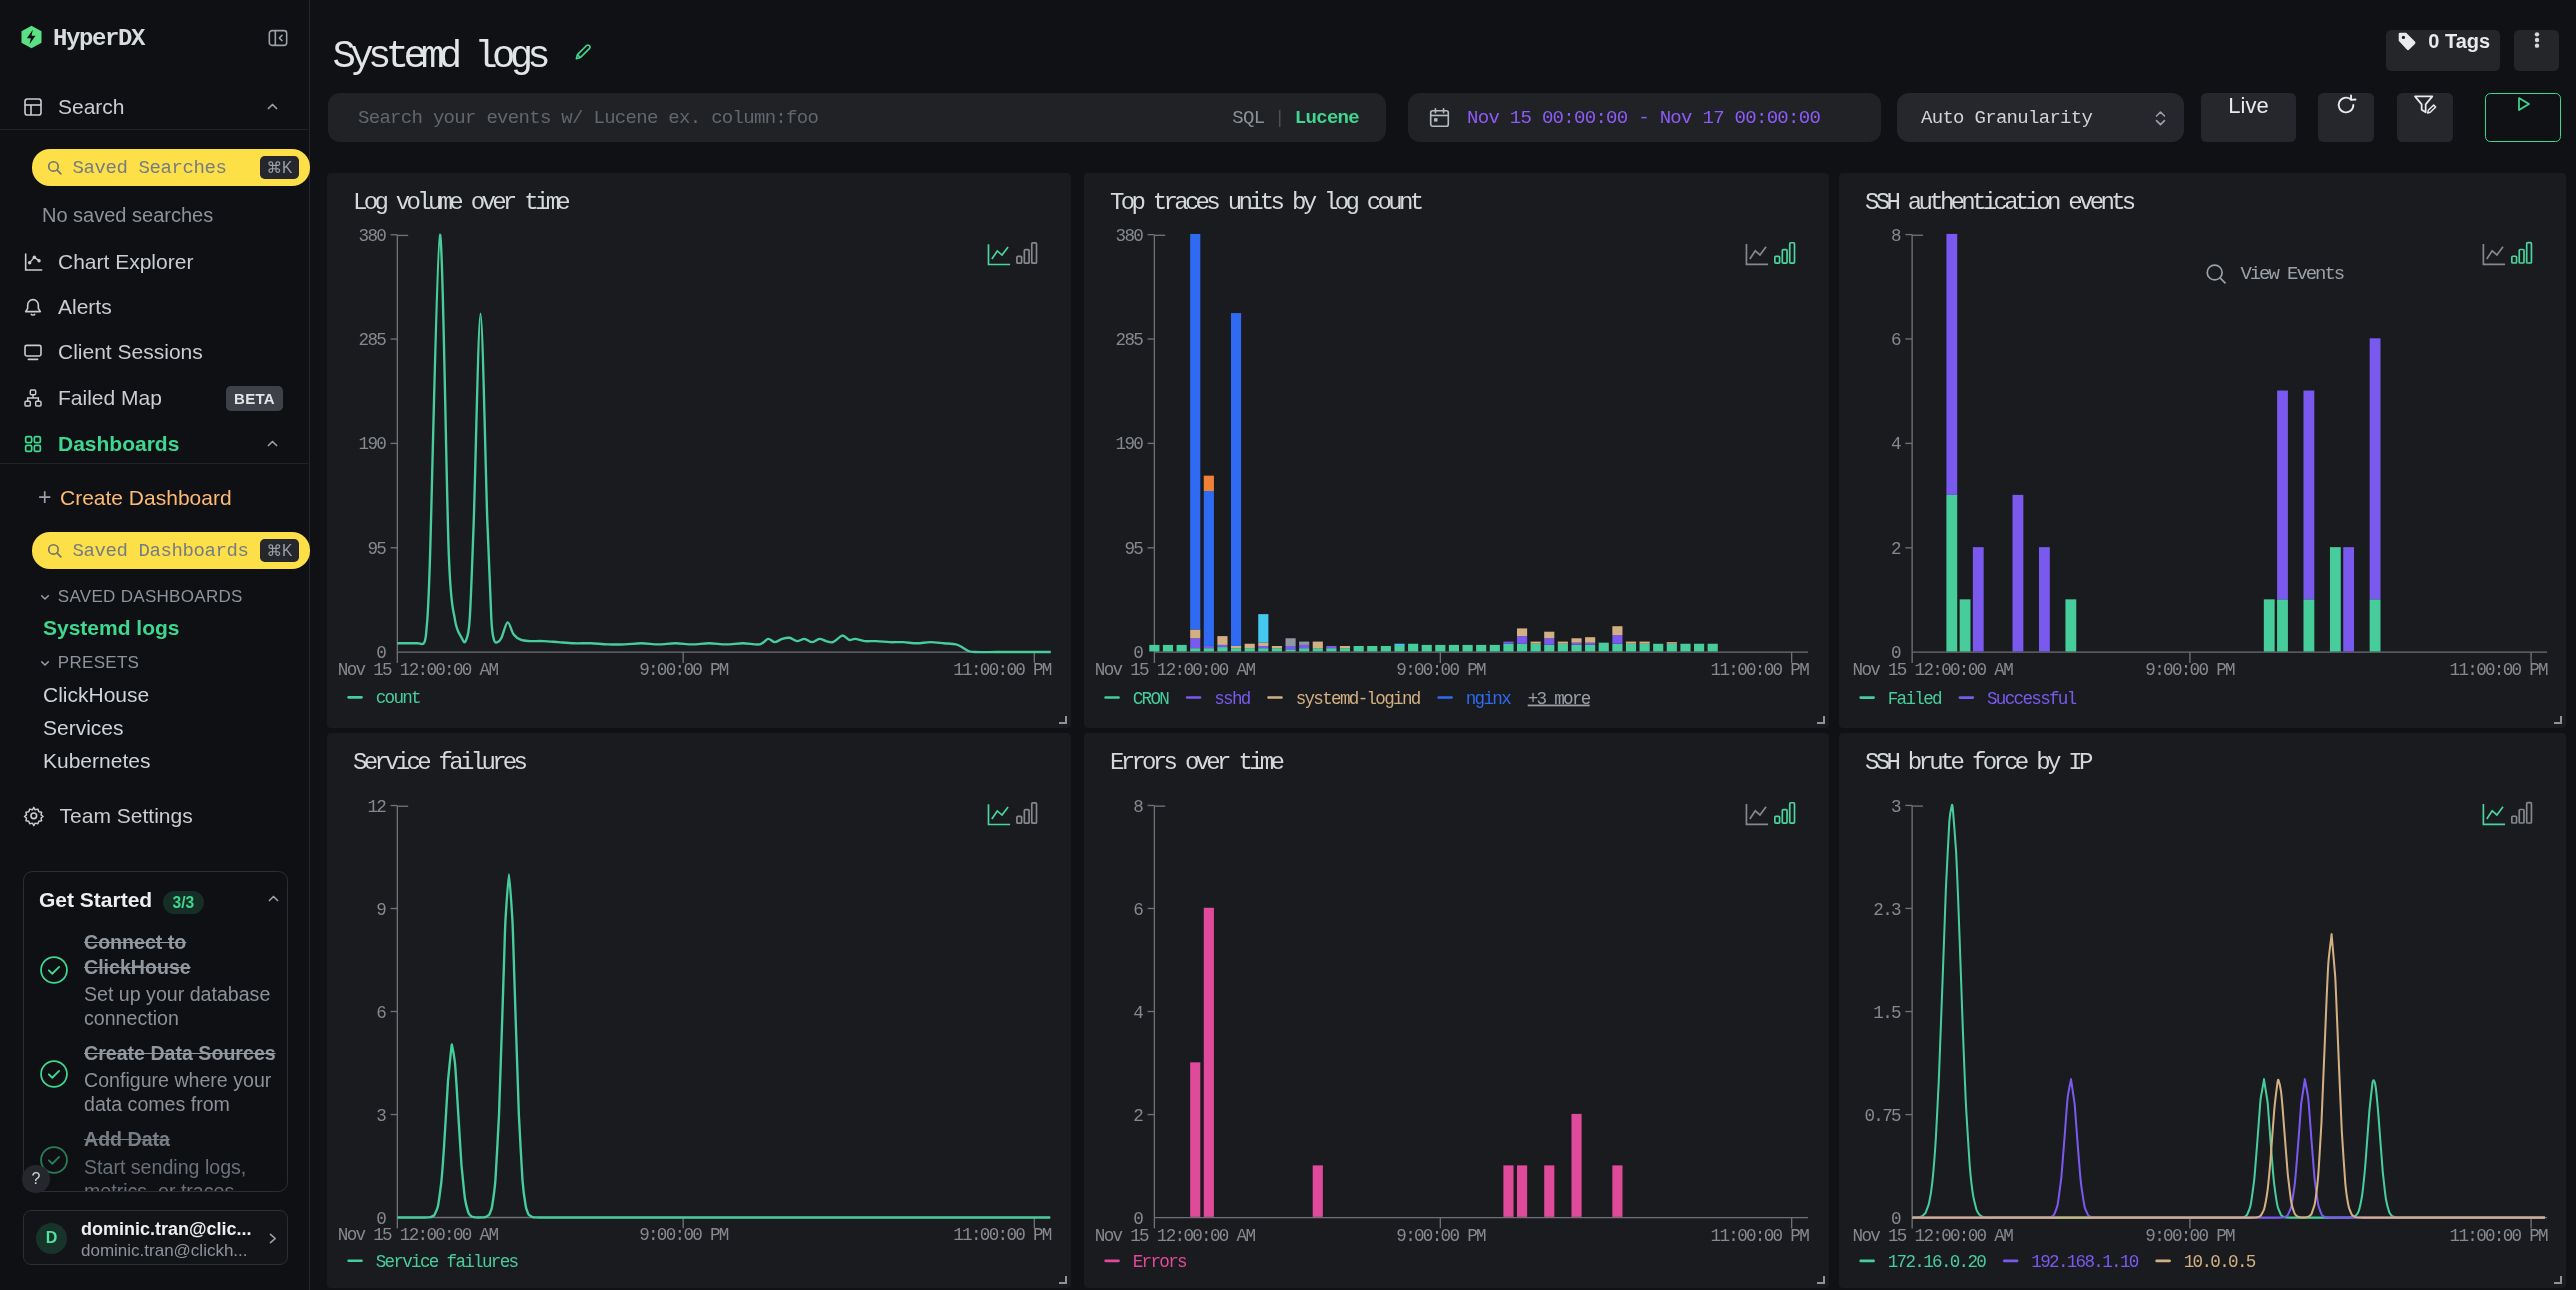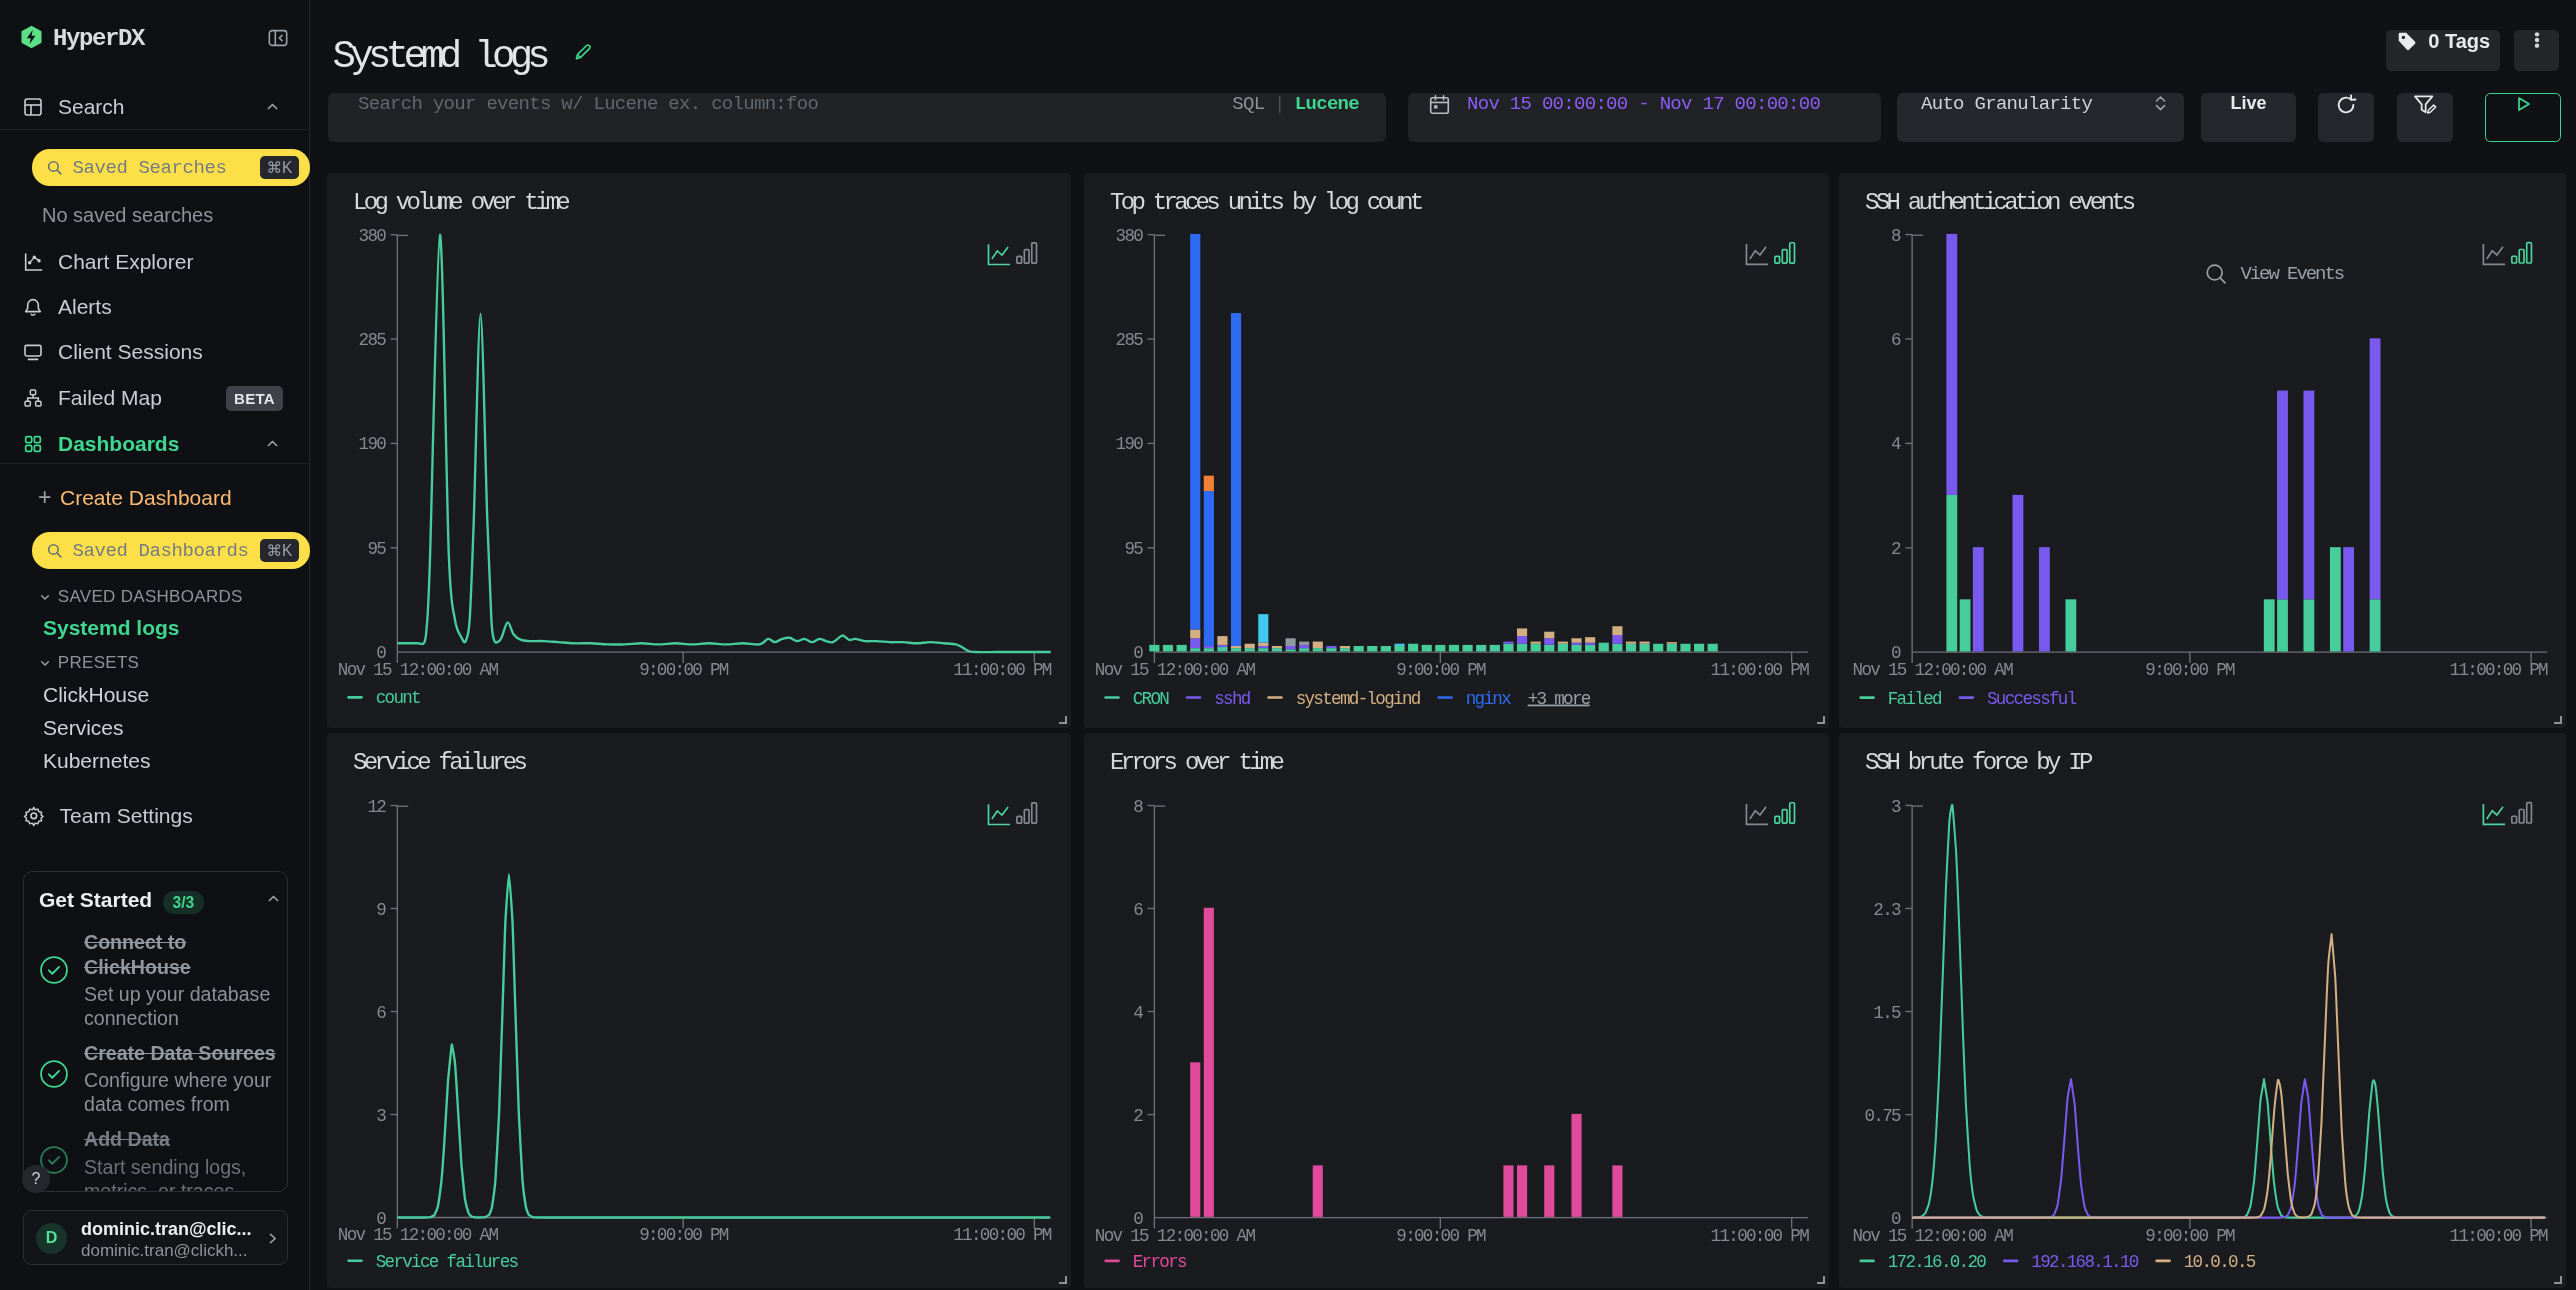--- a/index.html
+++ b/index.html
@@ -17,21 +17,21 @@
 .spill .ph { color:#767c84; font-size:19px; font-family:"Liberation Mono",monospace; letter-spacing:-0.4px; flex:1; white-space:nowrap; overflow:hidden; }
 .kbd { background:#26272c; color:#9ba1a9; border-radius:4.7px; font-size:15.6px; padding:2.7px 6.8px; }
 .shead { position:absolute; color:#8e939b; font-size:17px; letter-spacing:0.3px; display:flex; align-items:center; gap:6.8px; }
 .panel { position:absolute; background:#1a1b1e; border-radius:4px; }
 .ptitle { position:absolute; left:26px; top:16px; color:#d6d9dc; font-size:24px;
   font-family:"Liberation Mono",monospace; letter-spacing:-3.7px; white-space:nowrap; }
 .rsz { position:absolute; right:4px; bottom:4px; width:8px; height:8px;
   border-right:2px solid #8e939b; border-bottom:2px solid #8e939b; }
 .btn { position:absolute; background:#25262a; border-radius:5.4px; display:flex;
   justify-content:center; }
-.ctrl { position:absolute; background:#212226; border-radius:6px; display:flex; }
+.ctrl { position:absolute; background:#212226; border-radius:12px; display:flex; align-items:center; }
 </style></head>
 <body>
 <div id="sidebar">
   <div class="abs" style="left:20px;top:25px"><svg class="" width="23" height="24" viewBox="0 0 34 36" fill="none">
         <path d="M17 1 L32 9.5 V26.5 L17 35 L2 26.5 V9.5 Z" fill="#5be085"></path>
         <path d="M19 7 L10 20 h6 l-2 9 l9 -13 h-6 z" fill="#101114"></path>
       </svg></div>
   <div class="abs" style="left:53px;top:25px;color:#d9dcdf;font-size:24px;font-weight:bold;font-family:'Liberation Mono',monospace;letter-spacing:-1.4px">HyperDX</div>
   <div class="abs" style="left:268px;top:28px"><svg class="" width="20" height="20" viewBox="0 0 30 30" fill="none">
         <rect x="2" y="4" width="26" height="22" rx="4" stroke="#9ba1a9" stroke-width="2.4"></rect>
@@ -229,21 +229,21 @@
       <span class="mono" style="color:#8b5cf6;font-size:19px;letter-spacing:-0.7px">Nov 15 00:00:00 - Nov 17 00:00:00</span>
   </div>
   <div class="ctrl" style="left:1586px;top:93px;width:287px;height:49px;background:#26272c;padding:0 16px 0 24px">
     <span class="mono" style="color:#cfd3d8;font-size:19px;letter-spacing:-0.7px;flex:1">Auto Granularity</span>
       <svg class="" width="15" height="20" viewBox="0 0 22 30" fill="none">
         <path d="M5 12 l6 -6 l6 6" stroke="#9ba1a9" stroke-width="2.4" stroke-linecap="round" stroke-linejoin="round"></path>
         <path d="M5 19 l6 6 l6 -6" stroke="#9ba1a9" stroke-width="2.4" stroke-linecap="round" stroke-linejoin="round"></path>
       </svg>
   </div>
   <div class="btn" style="left:1890px;top:93px;width:95px;height:49px;background:#26272c">
-      <span style="color:#e8eaec;font-size:18px;font-weight:bold">Live</span>
+      <span style="color:#e8eaec;font-size:22px;font-weight:normal">Live</span>
     </div>
   <div class="btn" style="left:2007px;top:93px;width:56px;height:49px;background:#26272c">
       <svg class="" width="24" height="24" viewBox="0 0 36 36" fill="none">
         <path d="M29 18 a11 11 0 1 1 -4 -8.5" stroke="#e8eaec" stroke-width="2.8" fill="none" stroke-linecap="round"></path>
         <path d="M25.5 3.5 l0.3 6.8 6.5 -0.6" stroke="#e8eaec" stroke-width="2.8" fill="none" stroke-linecap="round" stroke-linejoin="round"></path>
       </svg>
     </div>
   <div class="btn" style="left:2086px;top:93px;width:56px;height:49px;background:#26272c">
       <svg class="" width="26" height="24" viewBox="0 0 38 36" fill="none">
         <path d="M4 5 h26 l-10 12 v12 l-6 -4 v-8 Z" stroke="#e8eaec" stroke-width="2.6" fill="none" stroke-linejoin="round"></path>

